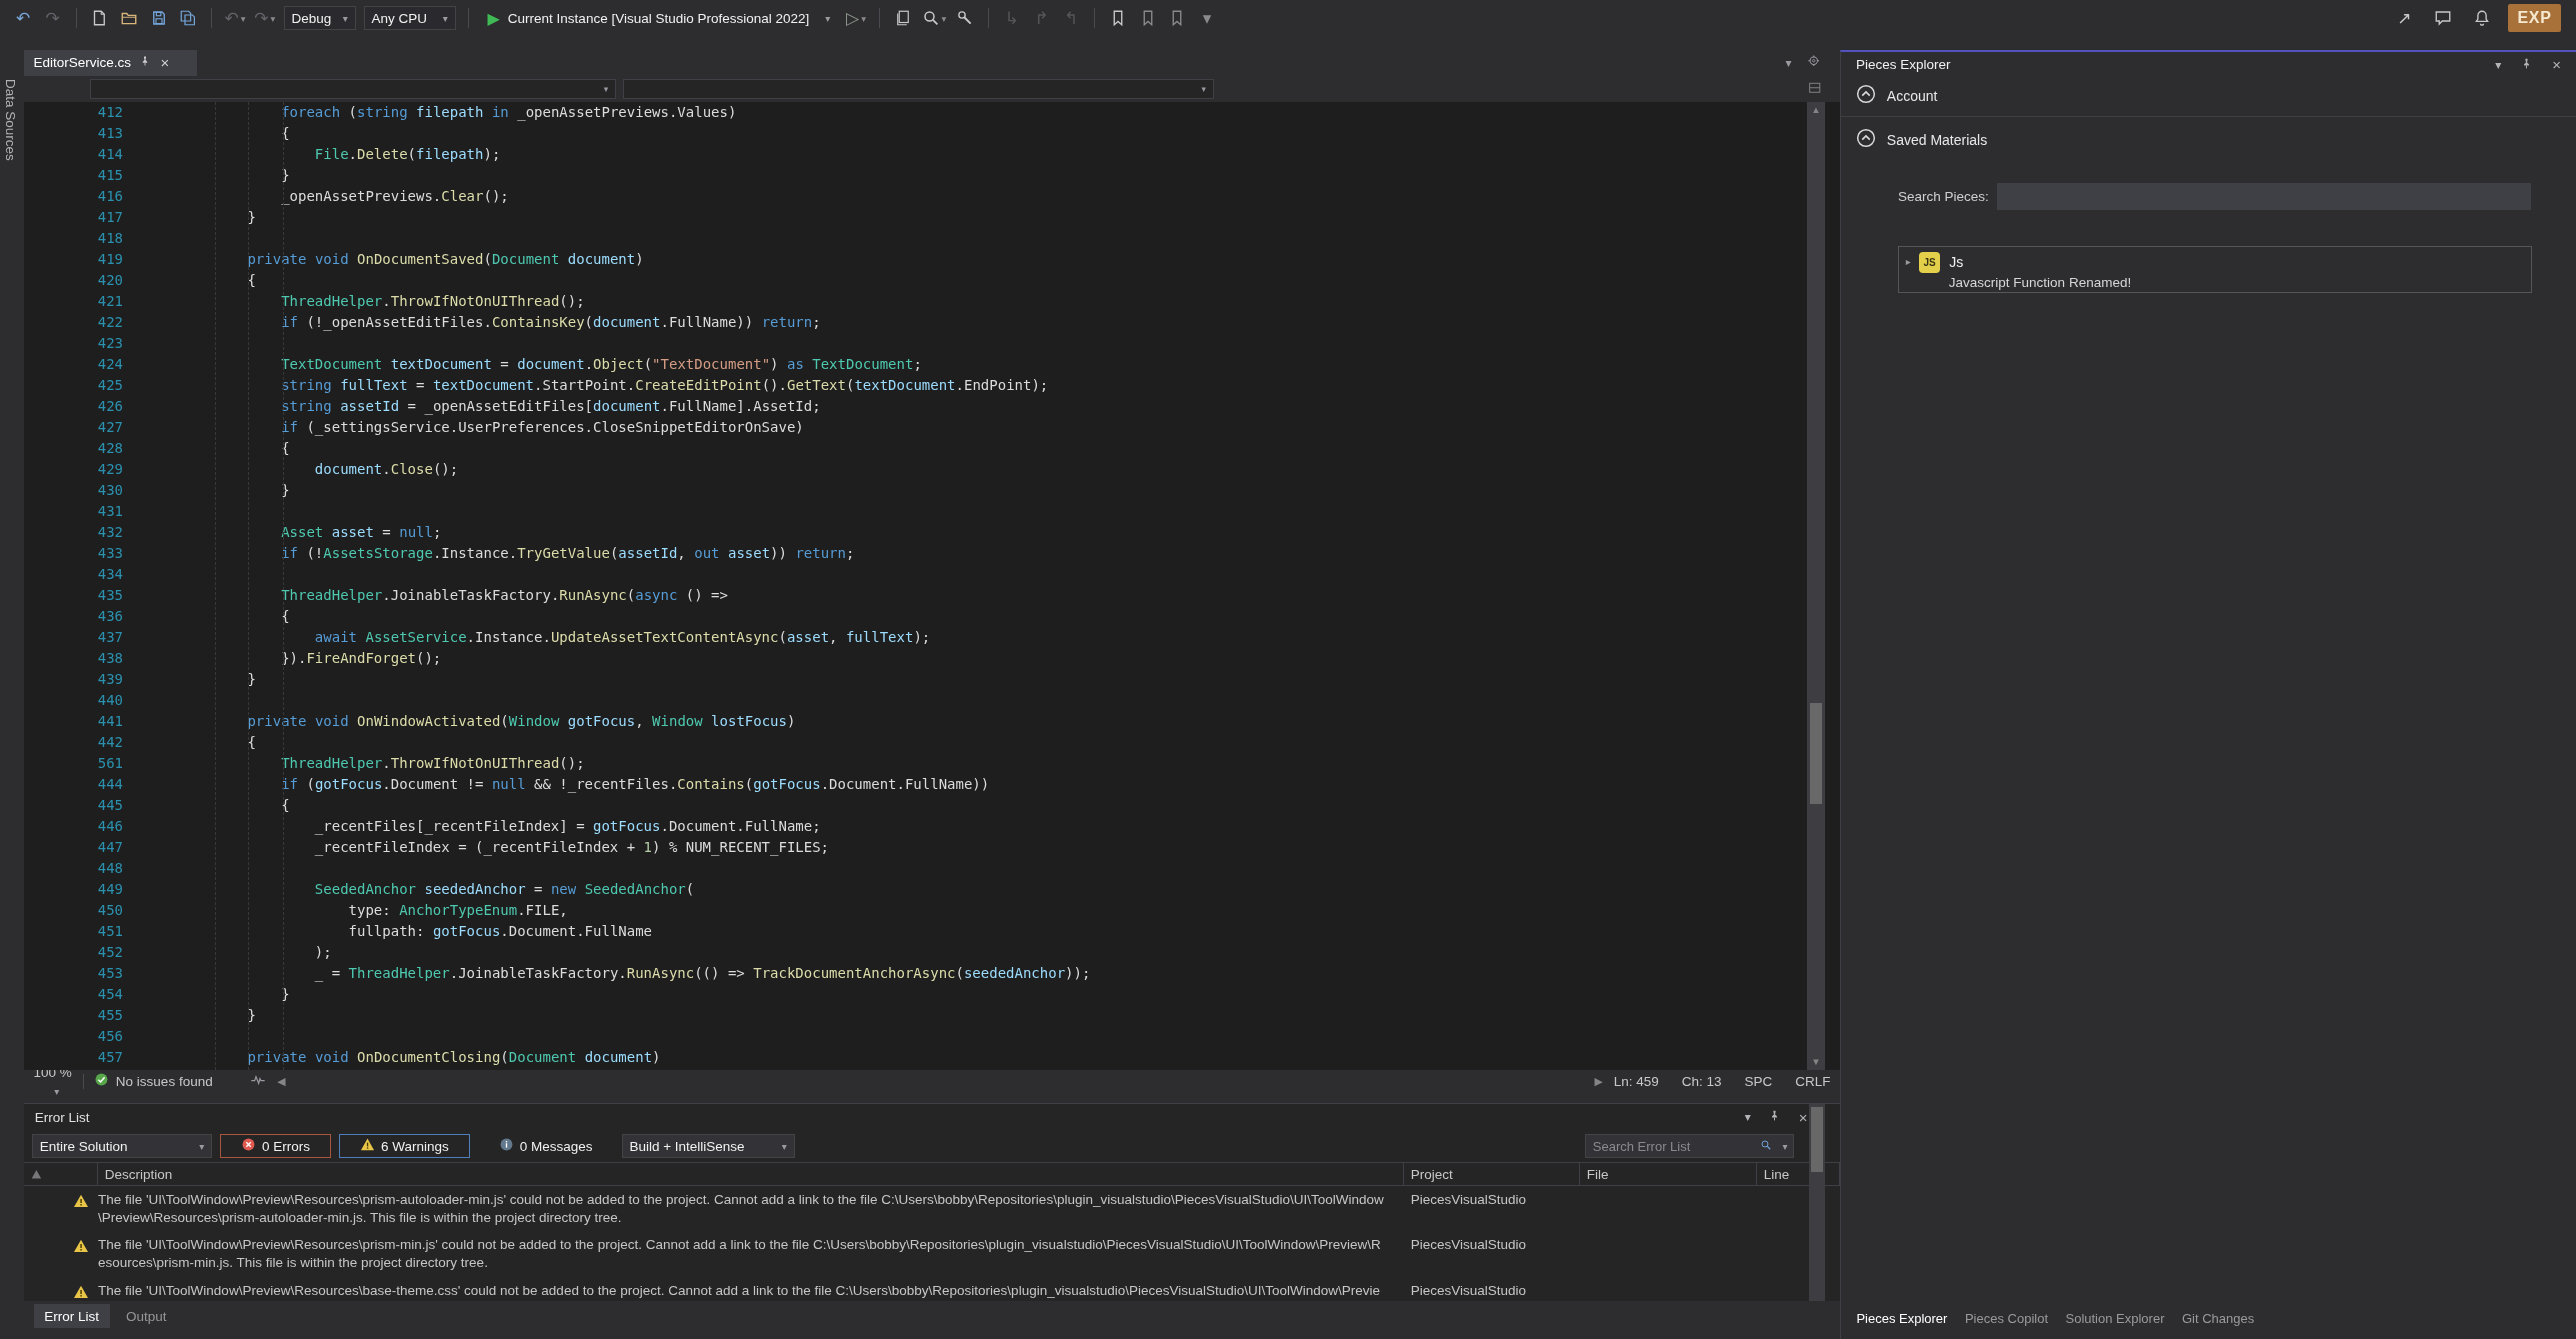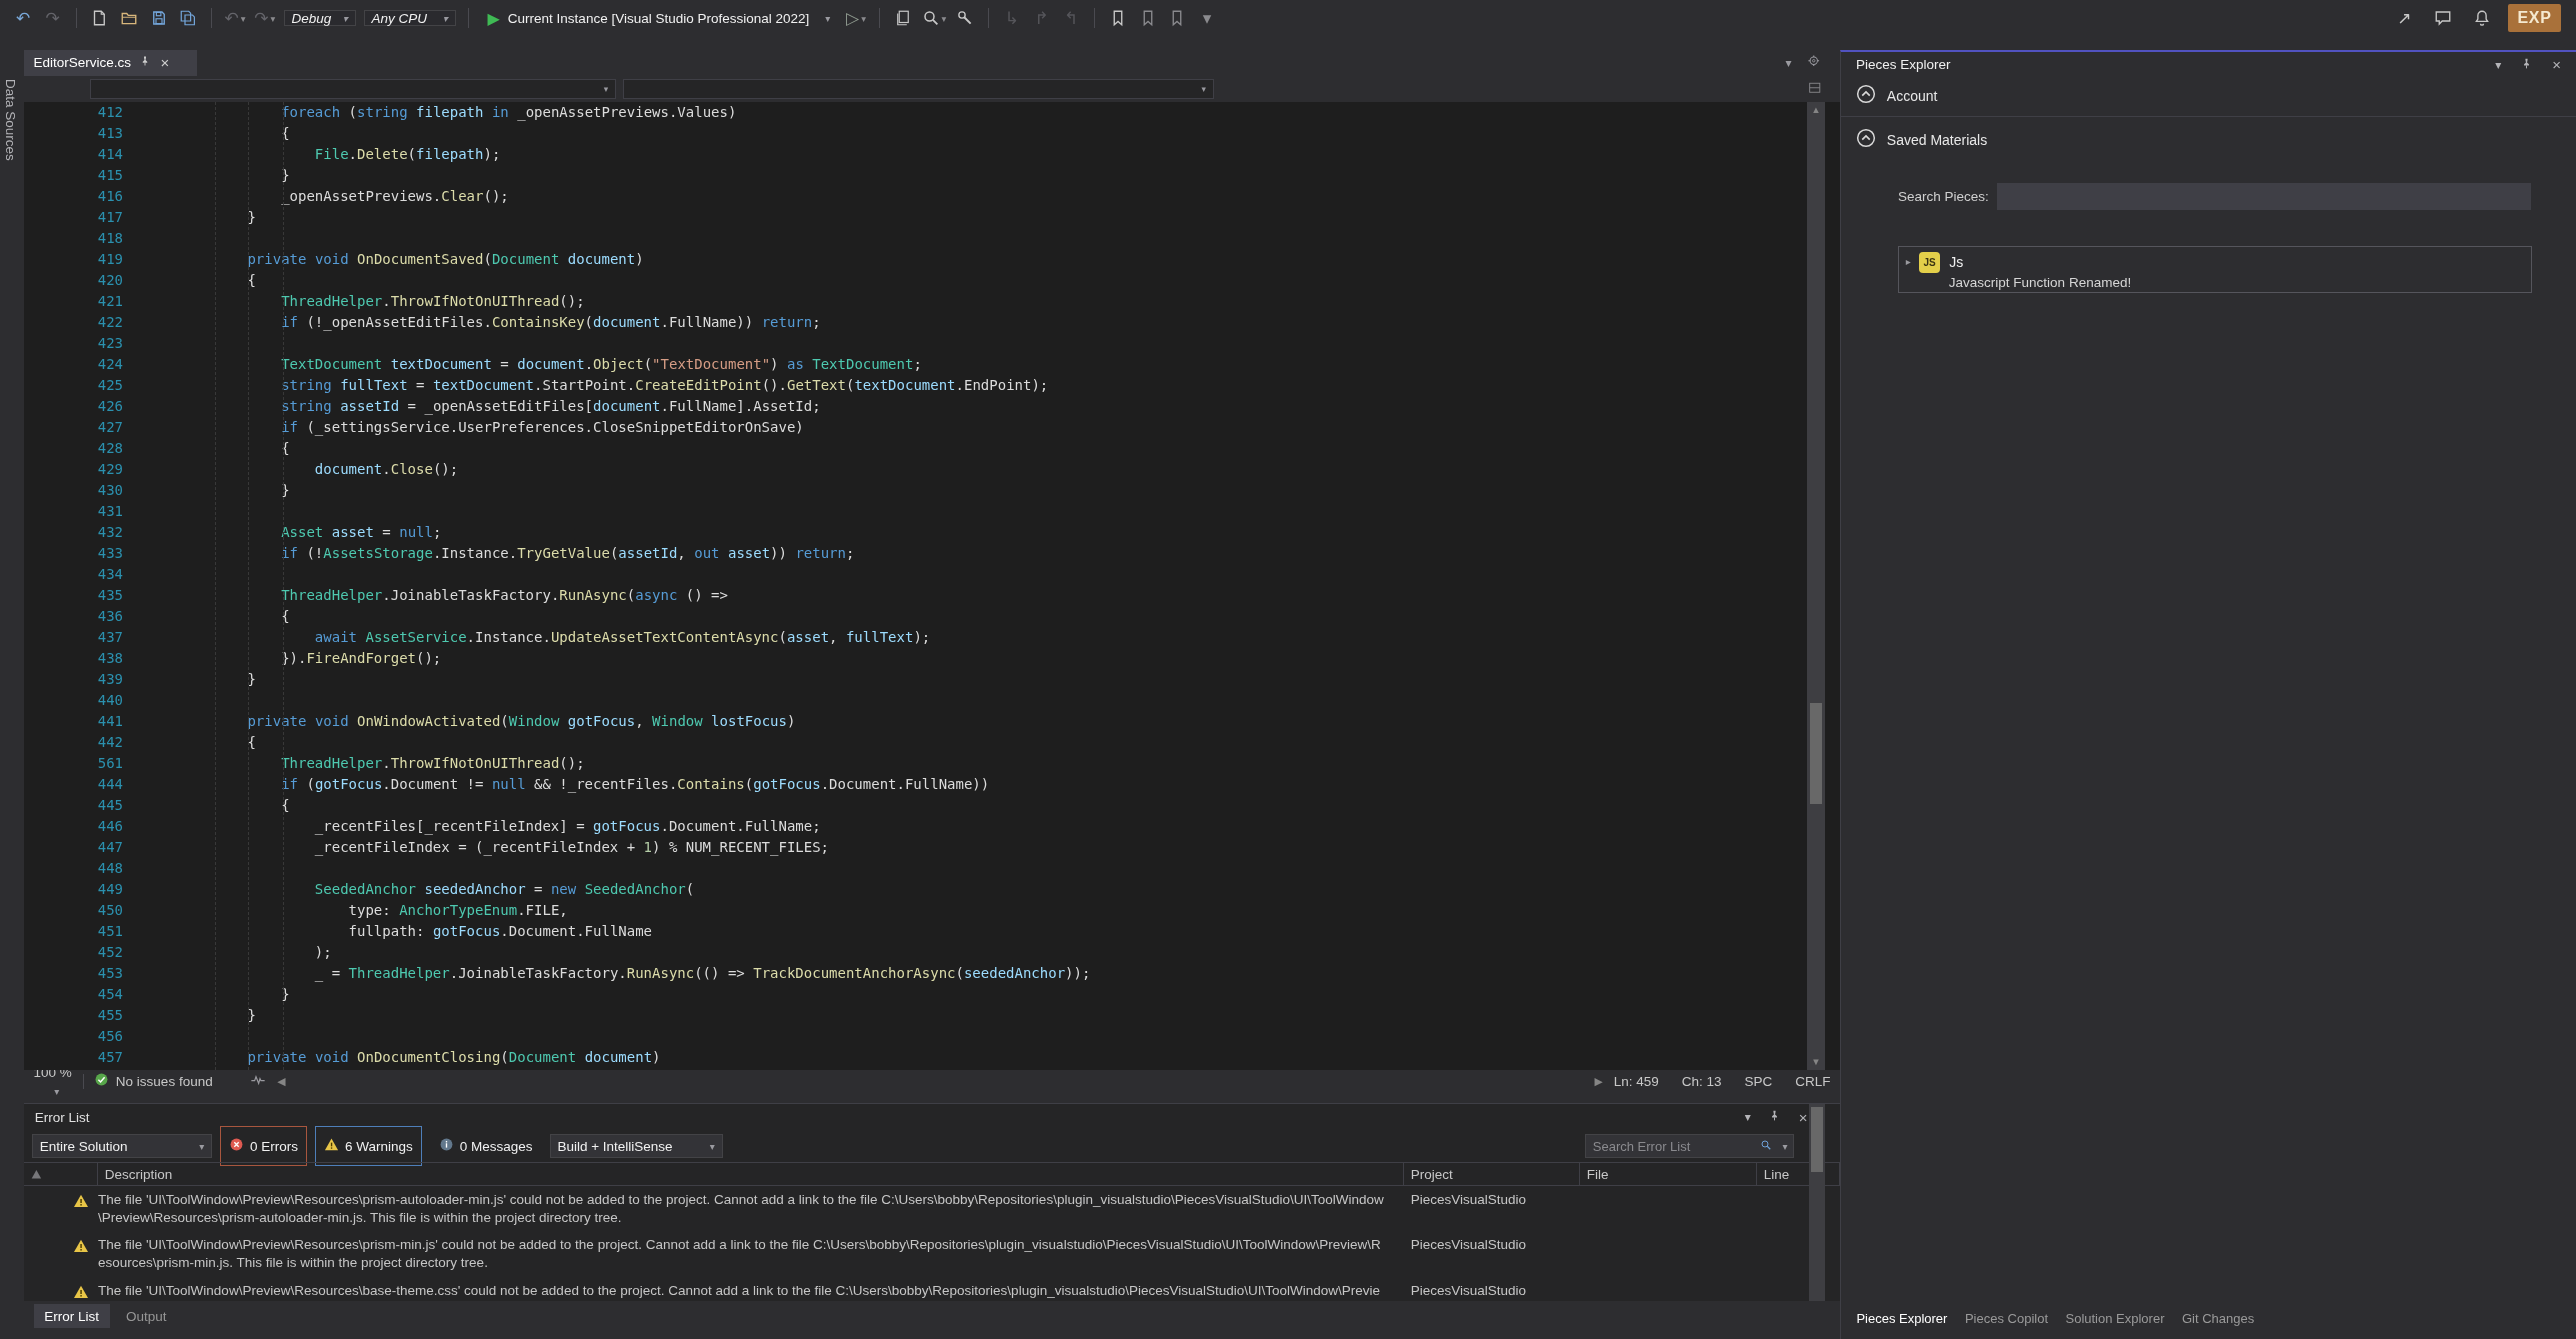--- a/index.html
+++ b/index.html
@@ -12,21 +12,21 @@
   .svgi { display:block; }
 
   
   .toolbar { height:36px; display:flex; align-items:center; padding:0 9.5px; gap:2.7px; background:var(--chrome-bg,#2d2d30); }
   .tb-left { display:flex; align-items:center; gap:2.7px; flex:1; min-width:0; }
   .tb-right { display:flex; align-items:center; gap:12px; padding-right:5.4px; }
   .tb-icon { height:27px; min-width:27px; padding:0 2.7px; display:flex; align-items:center; justify-content:center; gap:2px; font-size:17px; }
   .tb-icon svg { width:18px; height:18px; }
   .mini-chev { font-size:9.5px; color:#8a8a8e; }
   .tb-sep { width:0.7px; height:20px; background:#4a4a50; margin:0 6.8px; align-self:center; }
-  .tb-combo { height:16px; background:#2a2a2e; border:0.7px solid #434346; display:flex; align-items:center; justify-content:space-between; padding:0 6.8px; color:#f1f1f1; font-size:13.5px; margin:0 2.7px;font-style:italic; }
+  .tb-combo { height:24px; background:#2a2a2e; border:0.7px solid #434346; display:flex; align-items:center; justify-content:space-between; padding:0 6.8px; color:#f1f1f1; font-size:13.5px; margin:0 2.7px; }
   .combo-chev { color:#9a9aa0; font-size:10px; margin-left:8px; }
   .run-btn { display:flex; align-items:center; gap:8px; padding:0 9.5px; height:27px; color:#f1f1f1; font-size:13.5px; white-space:nowrap; }
   .run-play { color:var(--run-green,#3fba54); font-size:16px; }
   .exp-badge { background:var(--exp-badge,#a9713a); color:#f5e9d0; font-size:16px; font-weight:bold; padding:4.7px 9.5px; border-radius:2px; letter-spacing:0.7px; }
 
   
   .main-row { display:flex; height:1304px; }
   .left-strip { width:24px; position:relative; flex-shrink:0; }
   .left-strip .vlabel { writing-mode:vertical-rl; font-size:13.5px; color:#b4b4b8; position:absolute; top:43px; left:3.4px; white-space:nowrap; }
 
@@ -78,21 +78,21 @@
   .st-doc { display:flex; gap:23px; color:#c8c8c8; }
 
   
   .splitter { height:10.8px; }
   .bottom-panel { height:198px; background:#252526; border-top:0.7px solid #3f3f46; display:flex; flex-direction:column; position:relative; }
   .bp-title { height:26px; display:flex; align-items:center; padding:0 10.8px; color:#e0e0e0; font-size:13.5px; }
   .bp-title-icons { margin-left:auto; display:flex; align-items:center; gap:17.6px; padding-right:21.6px; color:#b4b4b8; font-size:12px; }
   .bp-title-icons svg { width:13px; height:13px; }
   .bp-toolbar { height:32px; display:flex; align-items:center; gap:8px; padding:0 8px; }
   .bp-combo { height:24px; background:#333337; border:0.7px solid #434346; display:flex; align-items:center; justify-content:space-between; padding:0 6.8px; color:#f1f1f1; font-size:13.5px; }
-  .filter-btn { height:40px; display:flex; align-items:center; gap:6px; padding:0 8px; font-size:13.5px; color:#f1f1f1; border:0.7px solid transparent; }
+  .filter-btn { height:24px; display:flex; align-items:center; gap:6px; padding:0 20px; font-size:13.5px; color:#f1f1f1; border:0.7px solid transparent; }
   .filter-btn svg { width:15px; height:15px; }
   .filter-errors { border-color:#a8563e; }
   .filter-warnings { border-color:#4e7fba; }
   .bp-spacer { flex:1; }
   .bp-search { width:209px; height:24px; margin-right:38px; background:#333337; border:0.7px solid #434346; display:flex; align-items:center; padding:0 5.4px 0 6.8px; }
   .bp-search input { flex:1; min-width:0; background:transparent; border:none; outline:none; color:#cccccc; font-size:13px; font-family:"Liberation Sans",sans-serif; }
   .bp-search input::placeholder { color:#8a8a8e; }
   .bp-search .sicons { display:flex; align-items:center; gap:2.7px; color:#6ea0d8; }
   .bp-search svg { width:12px; height:12px; }
   .bp-grid { display:grid; grid-template-columns:74px 1306px 176px 177px 1fr; }

